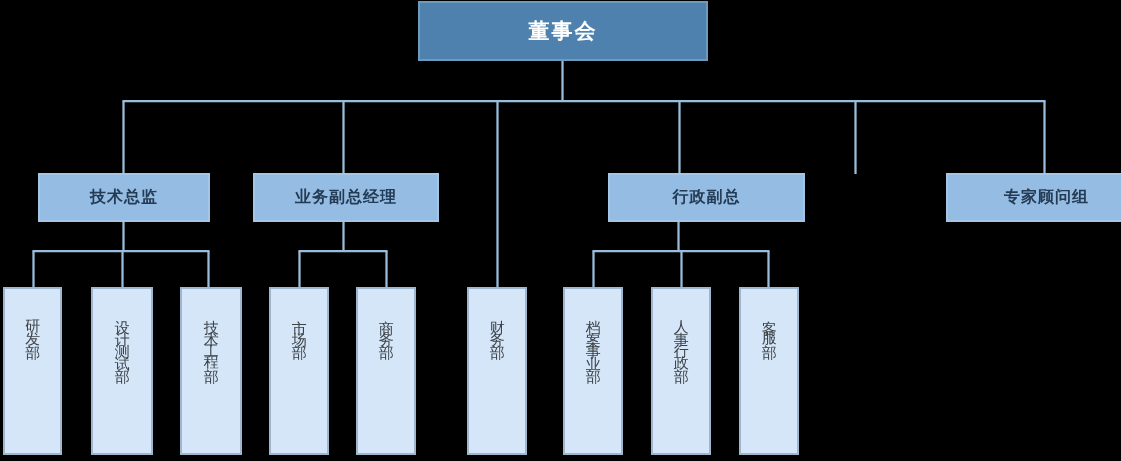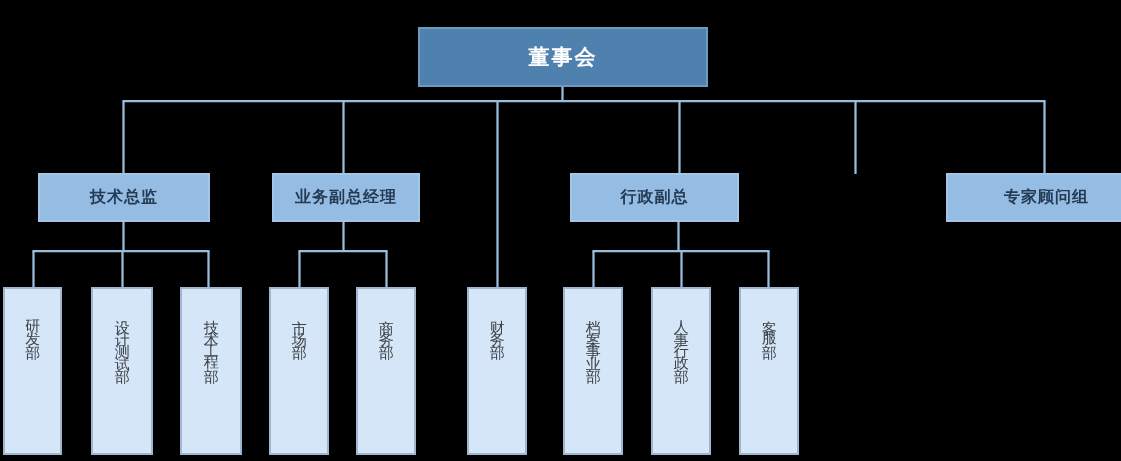--- a/index.html
+++ b/index.html
@@ -8,30 +8,30 @@
     font-family:"DejaVu Sans","Liberation Sans",sans-serif;overflow:hidden;
   }
   .edges{position:absolute;left:0;top:0;width:1121px;height:461px;}
   .box{
     position:absolute;box-sizing:border-box;display:flex;
     align-items:center;justify-content:center;text-align:center;
   }
   .l1{
     left:418px;top:1px;width:290px;height:60px;
     background:#4e81ad;border:2px solid #6d9abf;
-    color:#ffffff;font-size:21px;font-weight:bold;letter-spacing:2px;margin-top:26px;
+    color:#ffffff;font-size:21px;font-weight:bold;letter-spacing:2px;
   }
   .l2{
     top:173px;height:49px;
     background:#95bce2;border:2px solid #a3c6e6;
     color:#243b55;font-size:16px;font-weight:bold;letter-spacing:1px;
   }
   .l2-1{left:38px;width:172px;}
-  .l2-2{left:272px;width:148px;}
-  .l2-3{left:570px;width:169px;}
+  .l2-2{left:253px;width:186px;}
+  .l2-3{left:608px;width:197px;}
   .l2-4{left:770px;width:161px;}
   .l2-5{left:946px;width:201px;}
   .l3{
     top:287px;height:168px;
     background:#d4e6f8;border:2px solid #9fb6cf;
     align-items:flex-start;padding-top:19px;
   }
   .l3 .vtext{
     writing-mode:vertical-rl;text-orientation:upright;
     color:#3d4247;font-size:15px;font-weight:normal;letter-spacing:12px;

